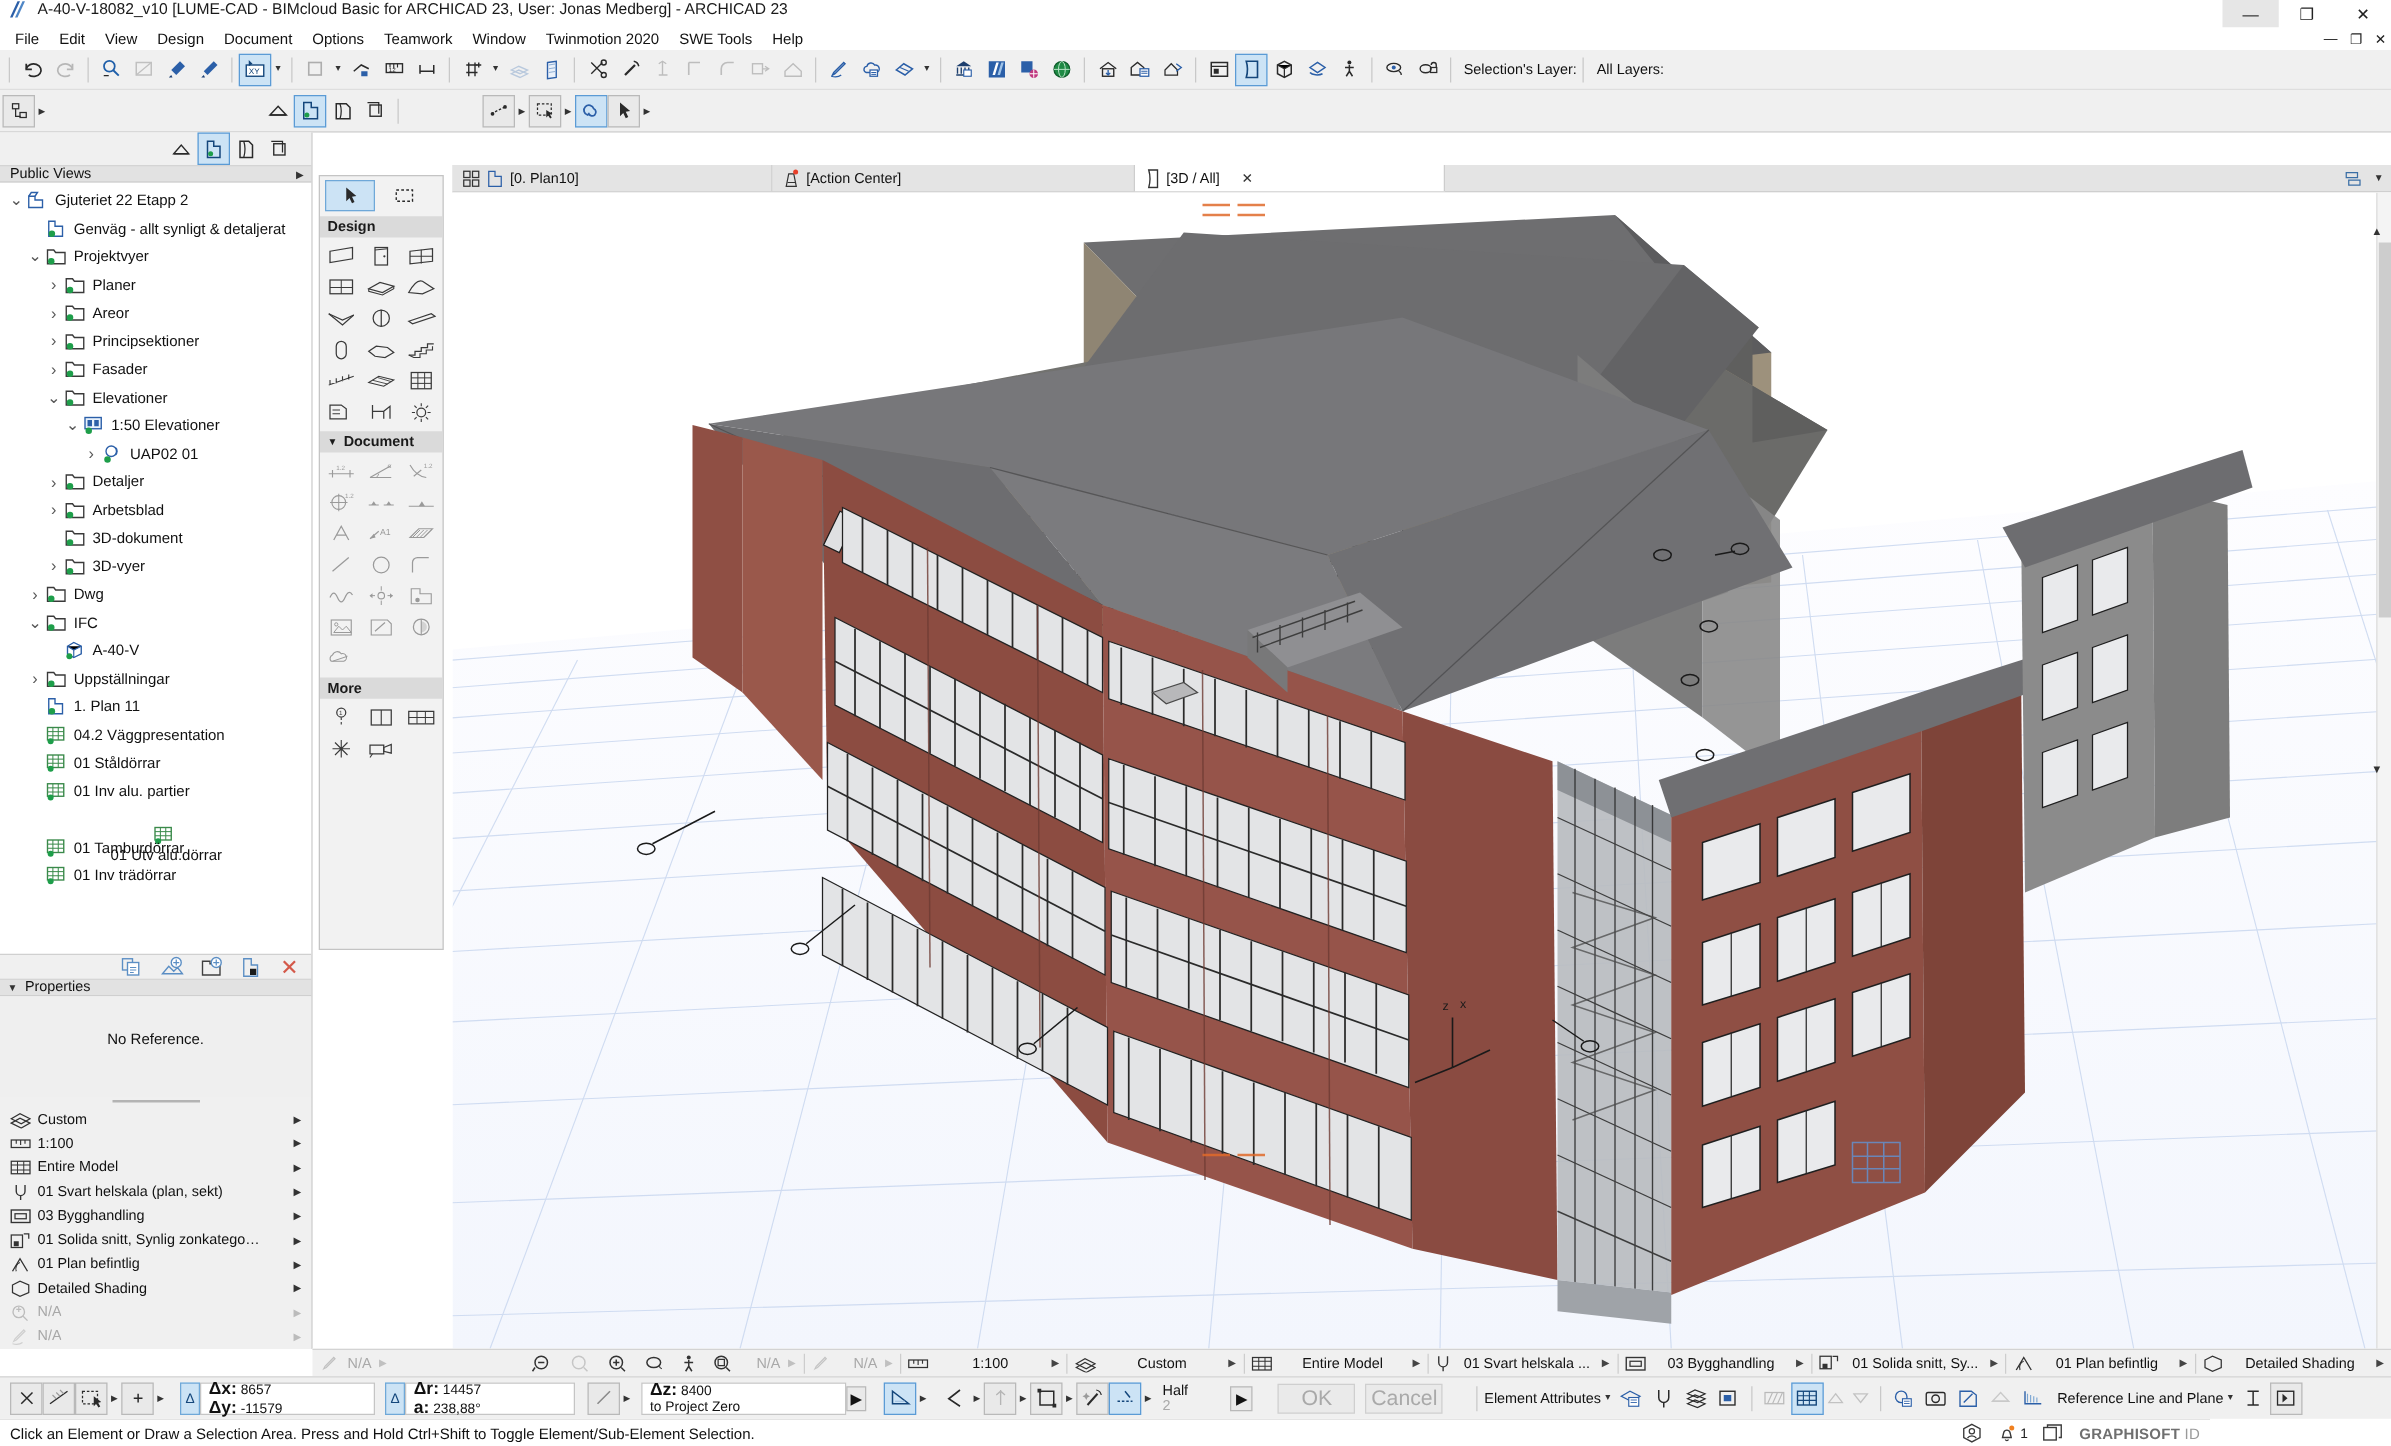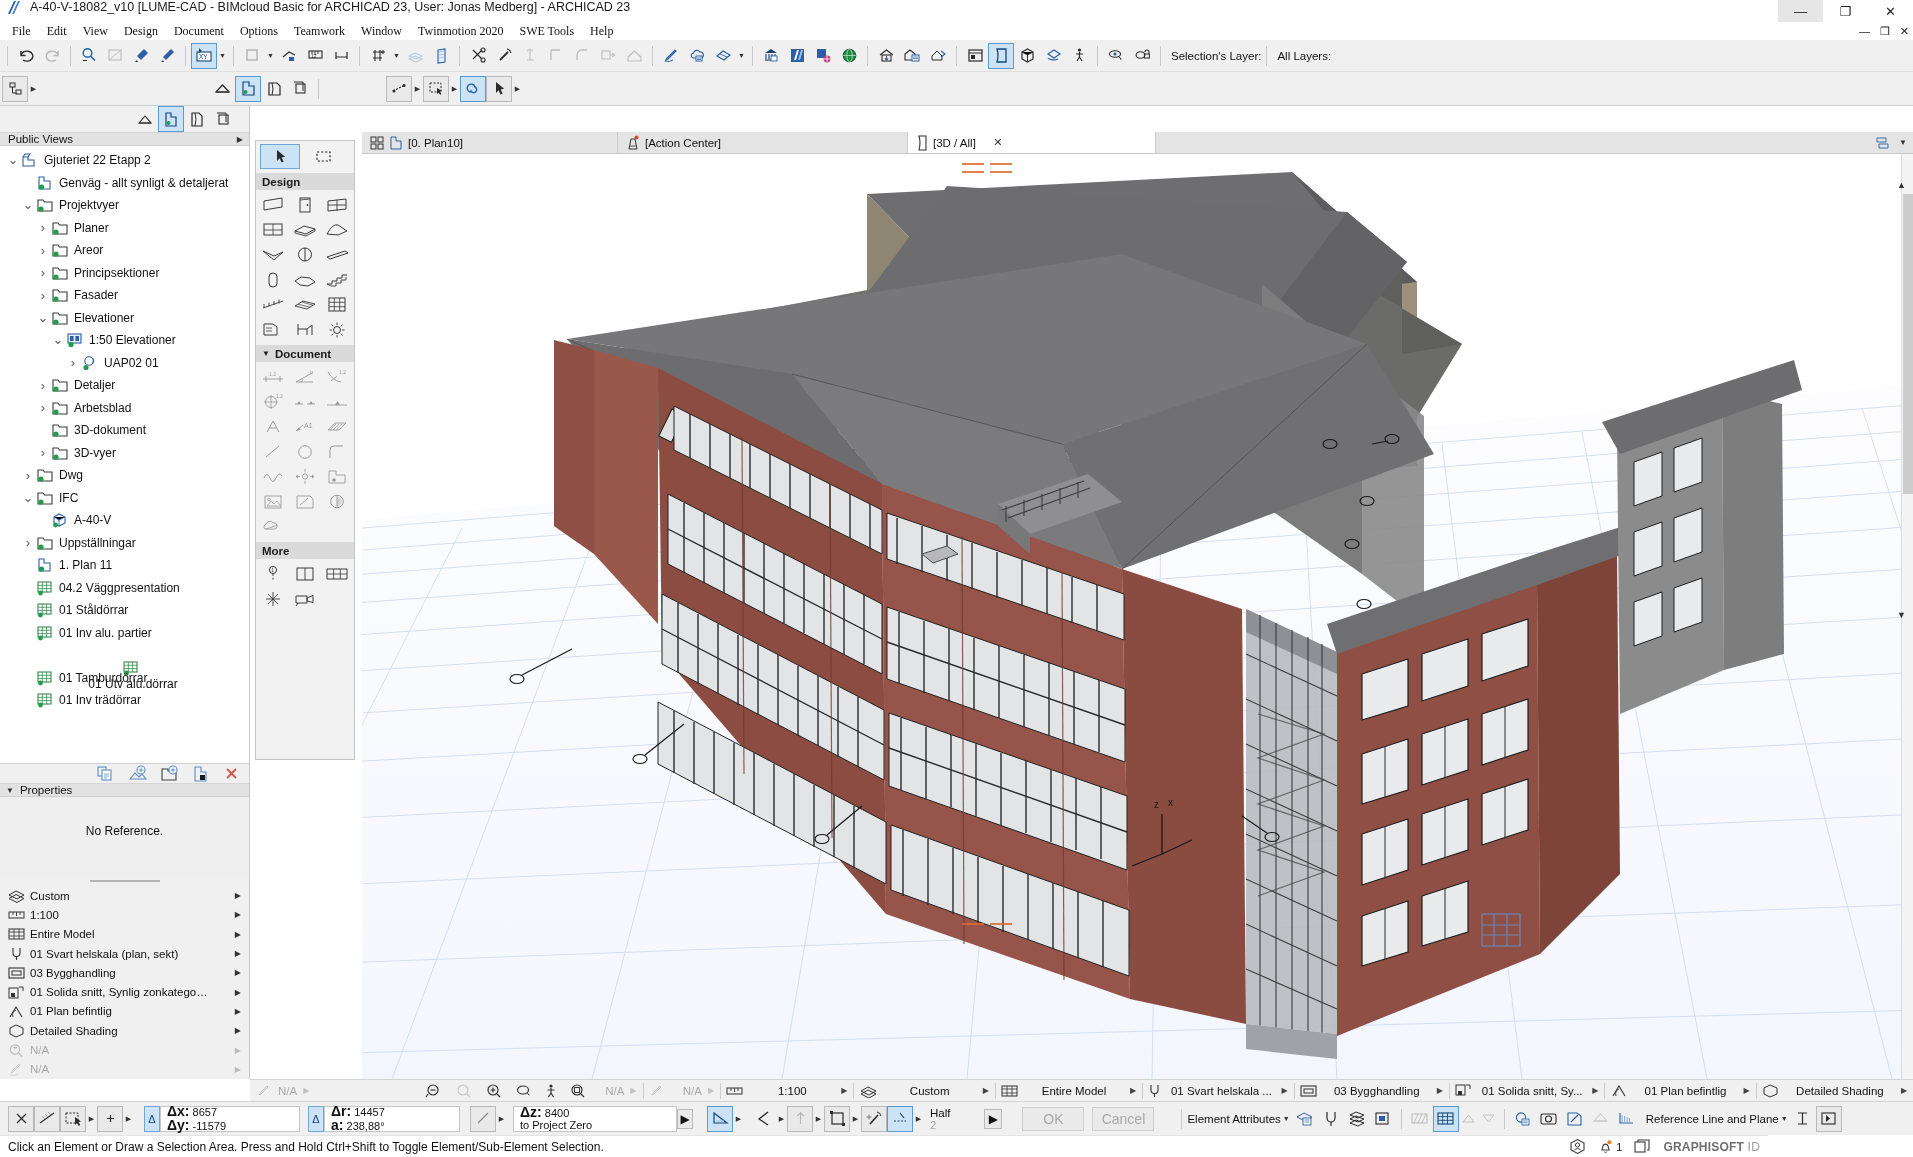--- a/index.html
+++ b/index.html
@@ -25,21 +25,21 @@
   .win-ctrls { position: absolute; right: 0; top: 0; height: 22px; display: flex; }
   .win-btn { width: 45px; height: 22px; display: flex; align-items: center; justify-content: center;
              font-size: 13px; color: #222; }
   .win-btn.hover { background: #e6e6e6; }
 
   
   .menubar {
     position: absolute; top: 22px; left: 0; width: 1913px; height: 18px;
     background: #ffffff; display: flex; align-items: center; padding-left: 4px;
   }
-  .menu-item { padding: 1px 8px; font-size: 12px; color: #111; white-space: nowrap; font-family: Liberation Serif, serif; }
+  .menu-item { padding: 1px 8px; font-size: 12px; color: #111; white-space: nowrap; }
   .mdi-ctrls { position: absolute; right: 4px; top: 0; height: 18px; display: flex; align-items: center; gap: 10px; }
   .mdi-btn { font-size: 11px; color: #222; font-family: "Liberation Sans", sans-serif; }
 
   
   .toolbar1 {
     position: absolute; top: 40px; left: 0; width: 1913px; height: 32px;
     background: #f0f0f0; display: flex; align-items: center; padding-left: 2px;
     border-bottom: 1px solid #dedede;
   }
   .toolbar2 {
@@ -158,21 +158,21 @@
   }
   .ib-field {
     background: #ffffff; border: 1px solid #c5c5c5; height: 26px; display: flex;
     flex-direction: column; justify-content: center; padding: 0 6px; min-width: 88px;
   }
   .ib-line { font-size: 11px; color: #111; line-height: 12.5px; white-space: nowrap; }
   .ib-tag { font-weight: bold; font-size: 14px; }
   .ib-blue { width: 16px; height: 26px; background: #cce3f5; border: 1px solid #6fa8d8;
              display: flex; align-items: center; justify-content: center; font-size: 11px; color:#14467b;}
   .ib-btn { height: 24px; min-width: 62px; border: 1px solid #cfcfcf; background: #eaeaea;
-            display: flex; align-items: center; justify-content: center; font-size: 14px; color: #a9a9a9; }
+            display: flex; align-items: center; justify-content: center; font-size: 17px; color: #a9a9a9; }
   .ib-lbl { font-size: 11.5px; color: #111; white-space: nowrap; }
   .ib-lbl.dim { color: #a9a9a9; }
 
   
   .statusline {
     position: absolute; left: 0; top: 1135px; width: 1768px; height: 22px;
     background: #ffffff; display: flex; align-items: center; padding-left: 8px;
     border-top: 1px solid #e4e4e4;
   }
   .status-txt { font-size: 12px; color: #111; }

